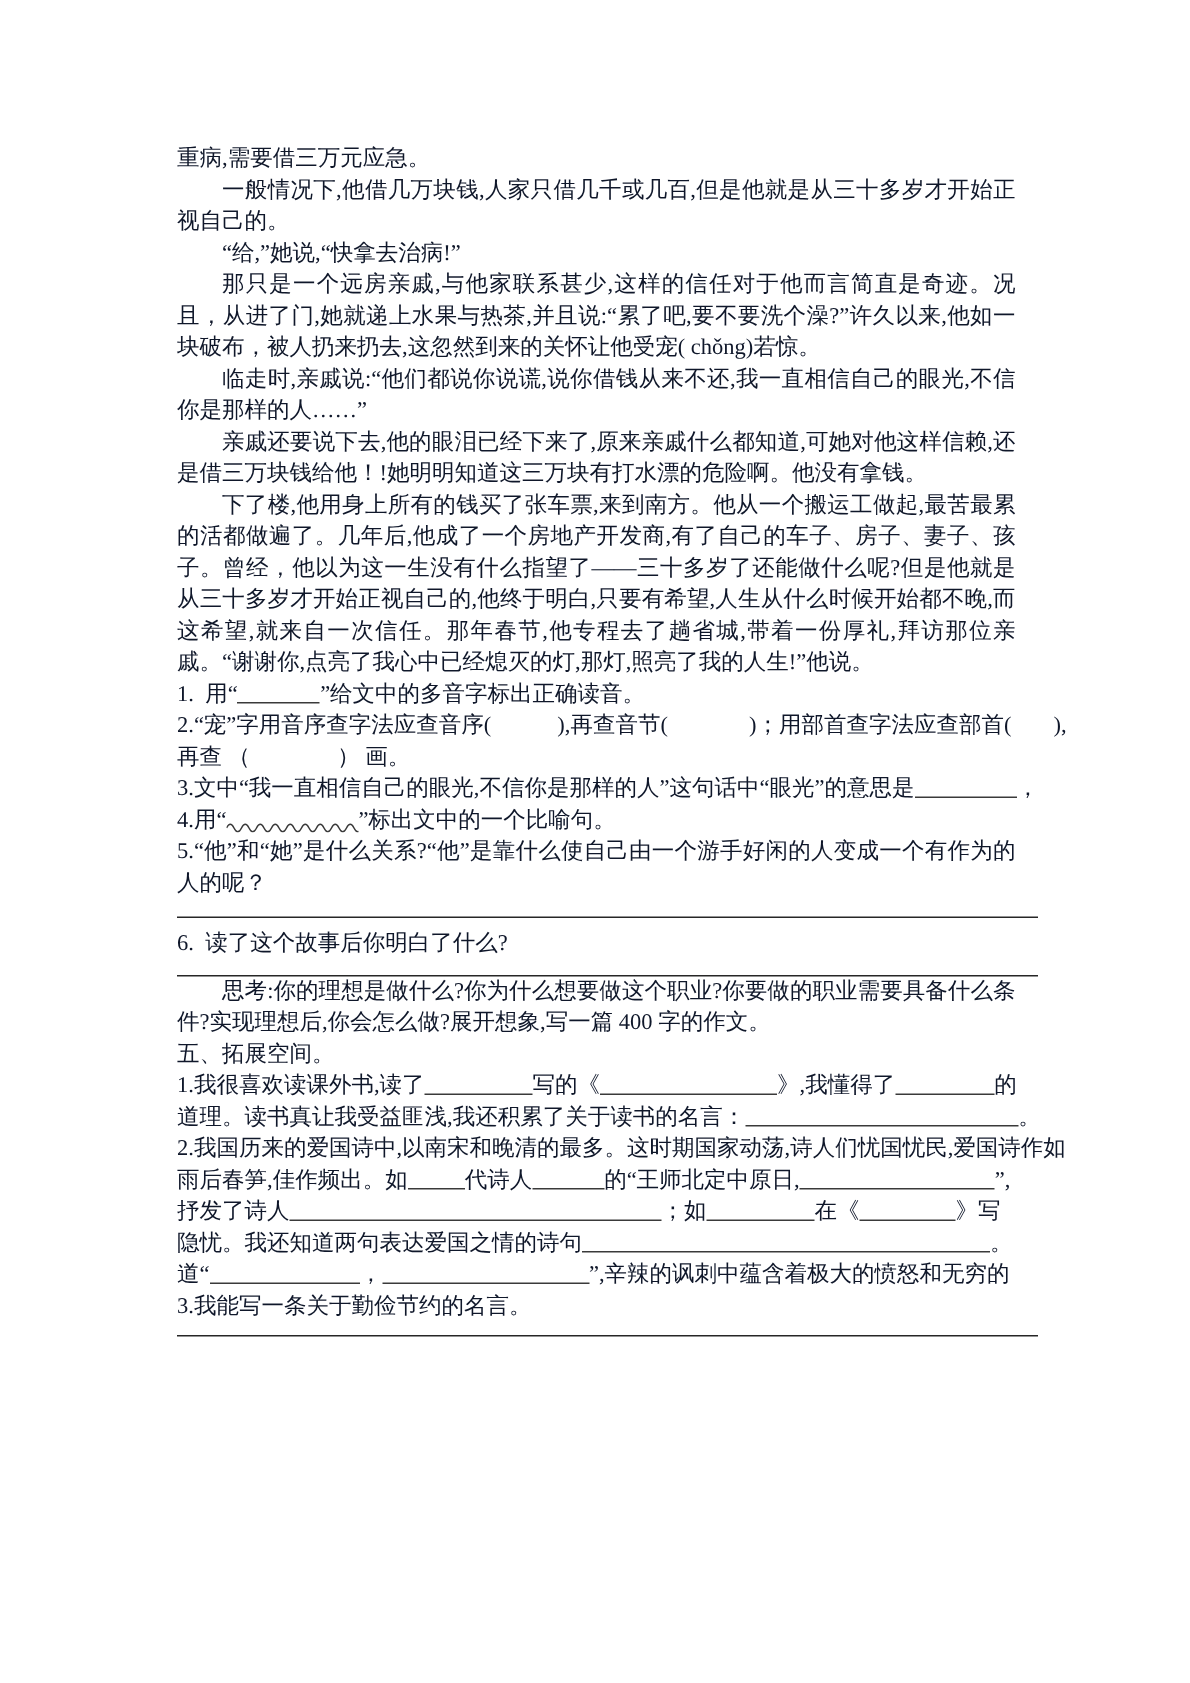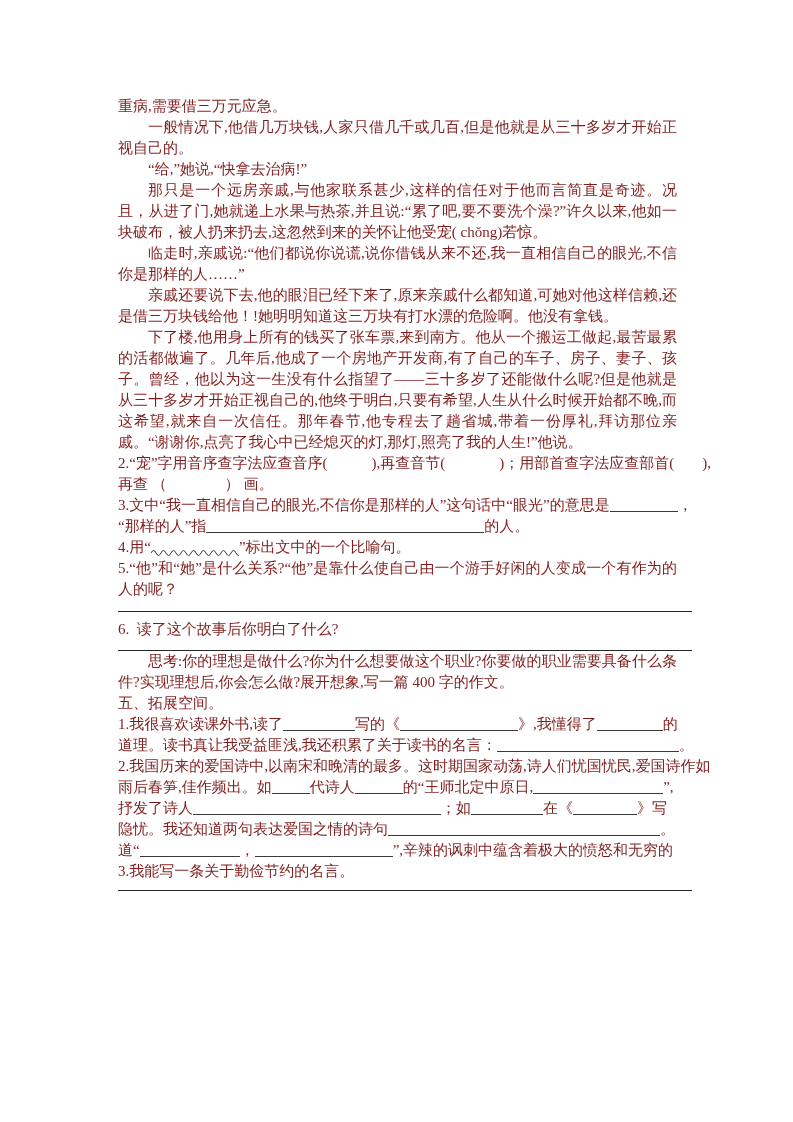--- a/index.html
+++ b/index.html
@@ -2,21 +2,21 @@
 <html><head>
 <meta charset="utf-8">
 <style>
   html,body{margin:0;padding:0;background:#ffffff;}
   .page{
     position:relative;
     width:793px;height:1122px;
     background:#ffffff;
     overflow:hidden;
     font-family:"Liberation Serif","DejaVu Serif",serif;
-    color:#7f1d1d;
+    color:#0f172a;
   }
   .content{
     position:absolute;
     left:118px;top:96px;
     width:559px;
     font-size:15px;
     line-height:21px;
   }
   .par{margin:0;text-align:justify;}
   .par.ind{text-indent:2em;}
@@ -47,24 +47,24 @@
   <div class="content">
 
     <p class="par">重病,需要借三万元应急。</p>
     <p class="par ind">一般情况下,他借几万块钱,人家只借几千或几百,但是他就是从三十多岁才开始正视自己的。</p>
     <p class="par ind">“给,”她说,“快拿去治病!”</p>
     <p class="par ind">那只是一个远房亲戚,与他家联系甚少,这样的信任对于他而言简直是奇迹。况且，从进了门,她就递上水果与热茶,并且说:“累了吧,要不要洗个澡?”许久以来,他如一块破布，被人扔来扔去,这忽然到来的关怀让他受宠( chǒng)若惊。</p>
     <p class="par ind">临走时,亲戚说:“他们都说你说谎,说你借钱从来不还,我一直相信自己的眼光,不信你是那样的人……”</p>
     <p class="par ind">亲戚还要说下去,他的眼泪已经下来了,原来亲戚什么都知道,可她对他这样信赖,还是借三万块钱给他！!她明明知道这三万块有打水漂的危险啊。他没有拿钱。</p>
     <p class="par ind">下了楼,他用身上所有的钱买了张车票,来到南方。他从一个搬运工做起,最苦最累的活都做遍了。几年后,他成了一个房地产开发商,有了自己的车子、房子、妻子、孩子。曾经，他以为这一生没有什么指望了——三十多岁了还能做什么呢?但是他就是从三十多岁才开始正视自己的,他终于明白,只要有希望,人生从什么时候开始都不晚,而这希望,就来自一次信任。那年春节,他专程去了趟省城,带着一份厚礼,拜访那位亲戚。“谢谢你,点亮了我心中已经熄灭的灯,那灯,照亮了我的人生!”他说。</p>
 
+    <div class="line">1.&nbsp; 用“<span class="blank" style="width: 55px;"></span>”给文中的多音字标出正确读音。</div>
     <div class="line">2.“宠”字用音序查字法应查音序(<span class="gap" style="width: 44px;"></span>),再查音节(<span class="gap" style="width: 54px;"></span>)；用部首查字法应查部首(<span class="gap" style="width: 28px;"></span>),</div>
     <div class="line">再查 （<span class="gap" style="width: 58px;"></span>） 画。</div>
     <div class="line">3.文中“我一直相信自己的眼光,不信你是那样的人”这句话中“眼光”的意思是<span class="blank" style="width: 68px;"></span>，</div>
-    <div class="line">“那样的人”指<span class="blank" style="width: 278px;"></span>的人。</div>
     <div class="line">4.用“<span class="wavy"><svg width="88" height="7">
             <path d="M0,4 q2.5,-5 5,0 q2.5,5 5,0 q2.5,-5 5,0 q2.5,5 5,0 q2.5,-5 5,0 q2.5,5 5,0 q2.5,-5 5,0 q2.5,5 5,0 q2.5,-5 5,0 q2.5,5 5,0 q2.5,-5 5,0 q2.5,5 5,0 q2.5,-5 5,0 q2.5,5 5,0 q2.5,-5 5,0 q2.5,5 5,0 q2.5,-5 5,0 q2.5,5 5,0" fill="none" stroke="#3a3a3a" stroke-width="1"></path>
           </svg></span>”标出文中的一个比喻句。</div>
     <p class="par">5.“他”和“她”是什么关系?“他”是靠什么使自己由一个游手好闲的人变成一个有作为的人的呢？</p>
 
     <div class="rule r1"></div>
 
     <p class="par q6">6.&nbsp; 读了这个故事后你明白了什么?</p>
 
     <div class="rule r2"></div>

